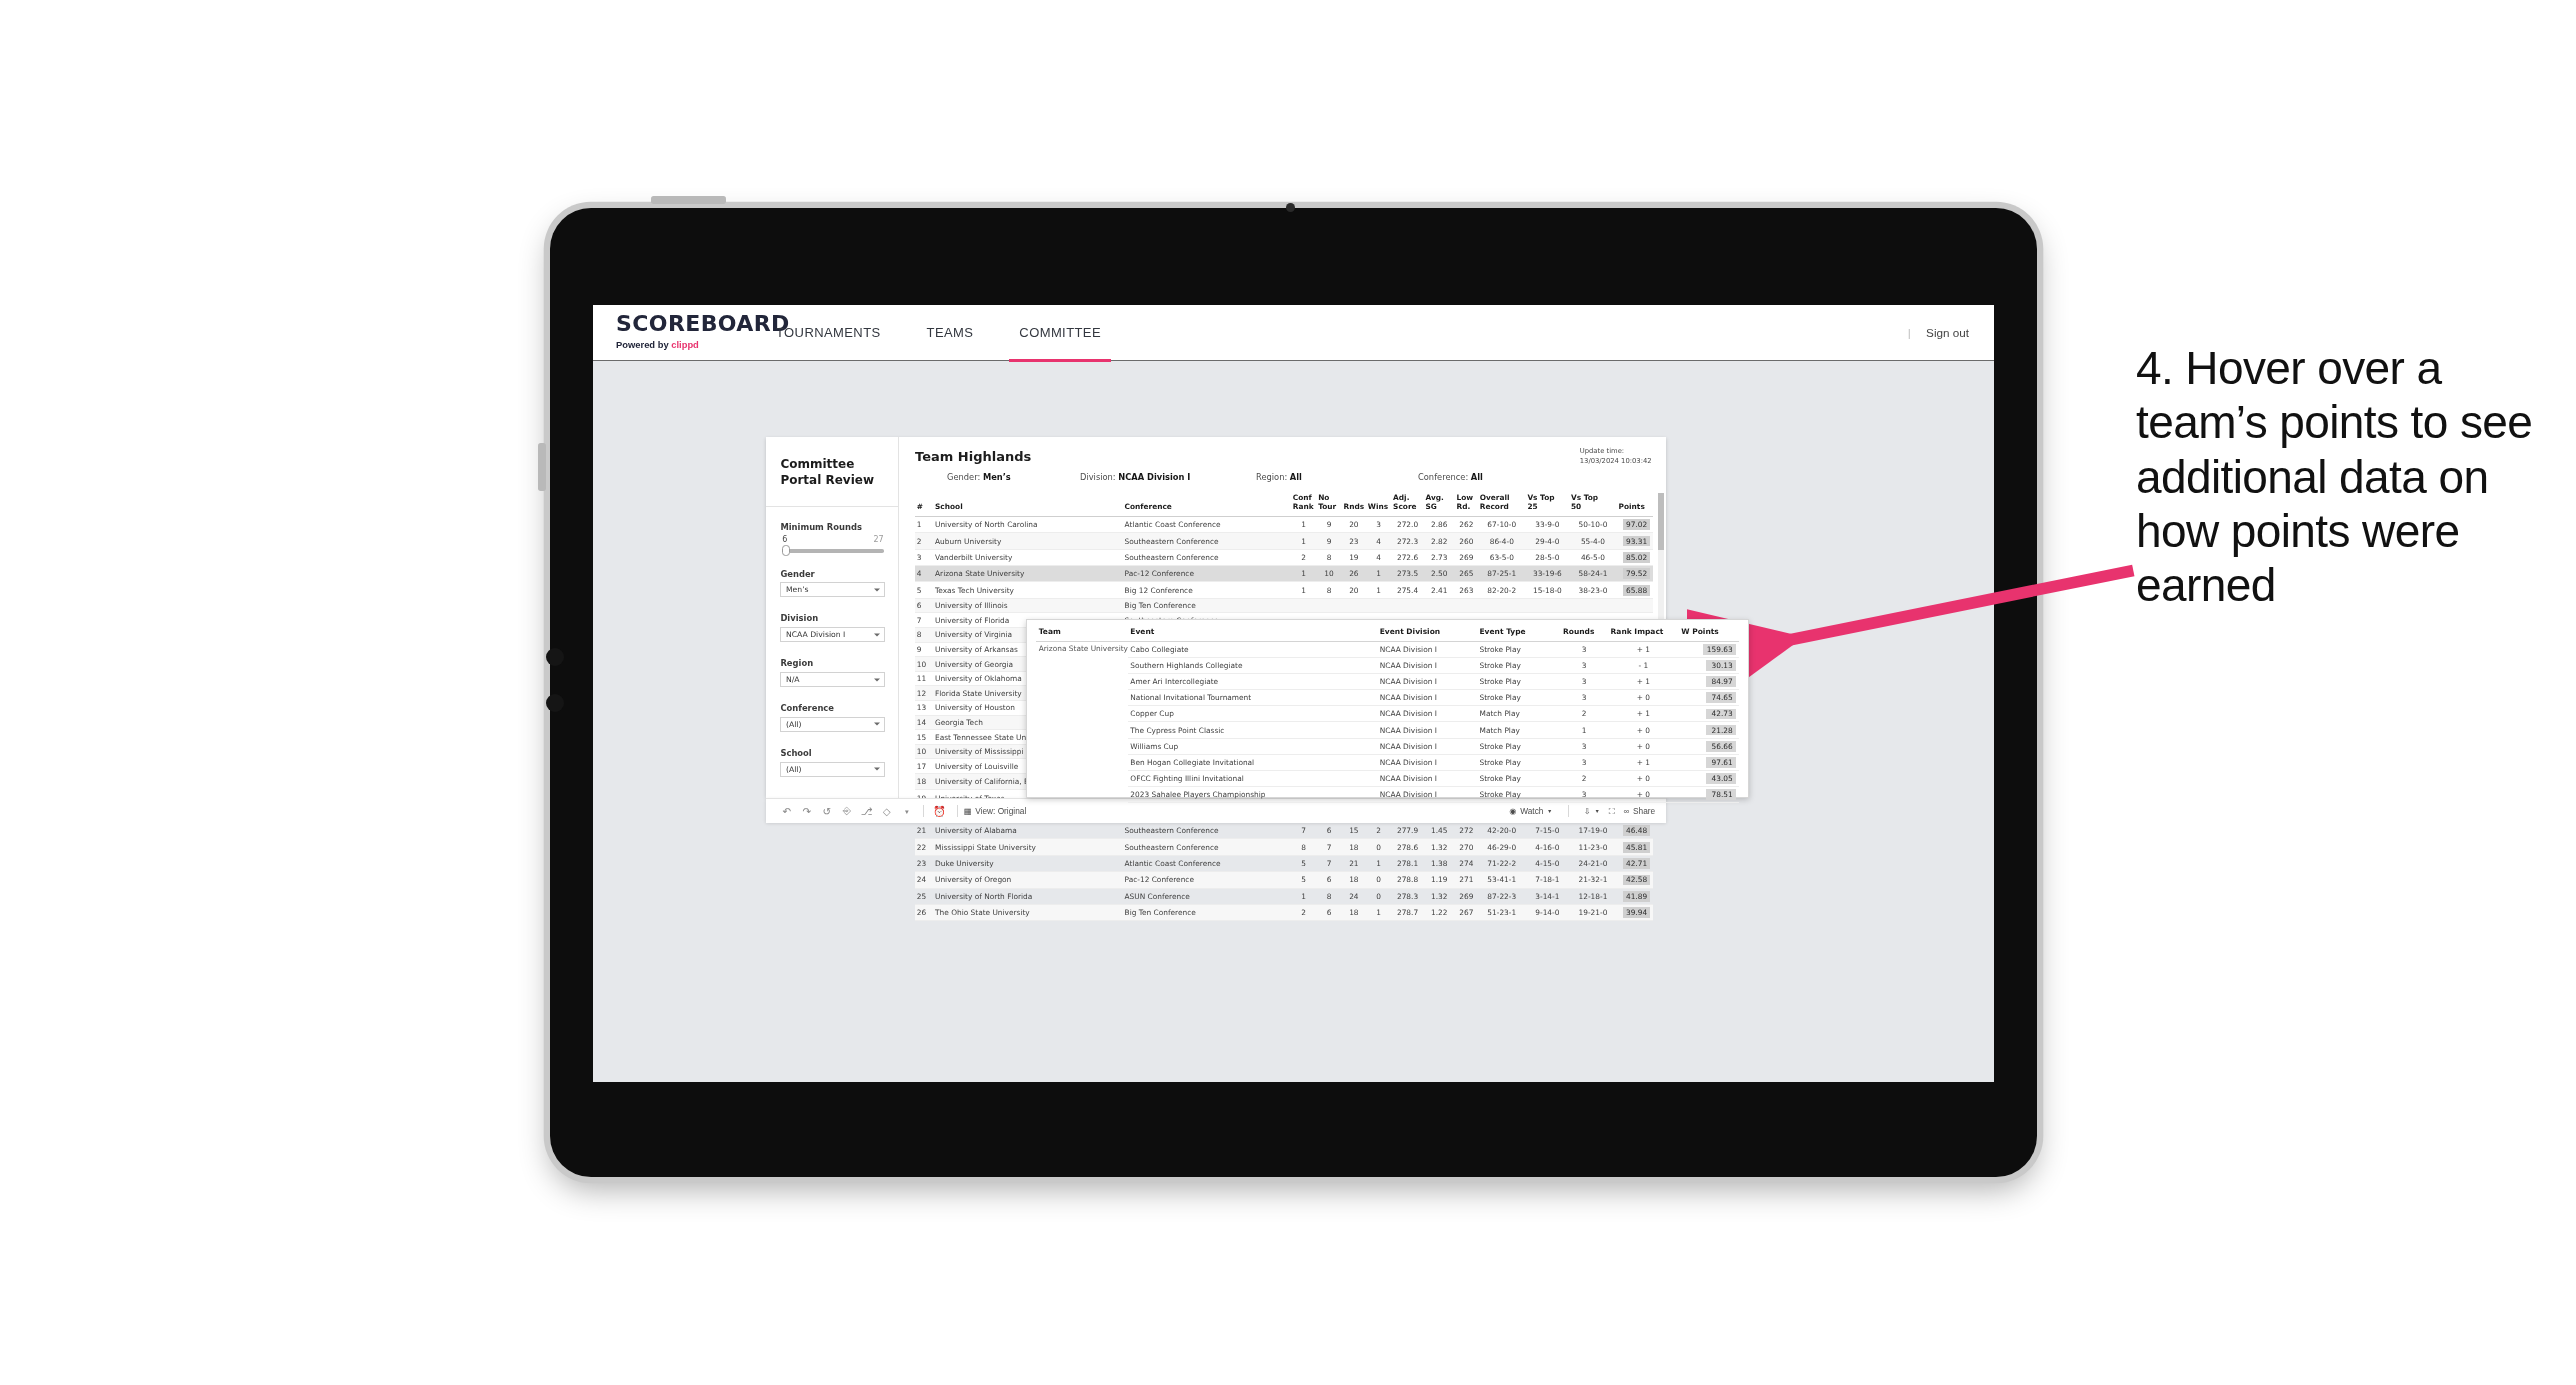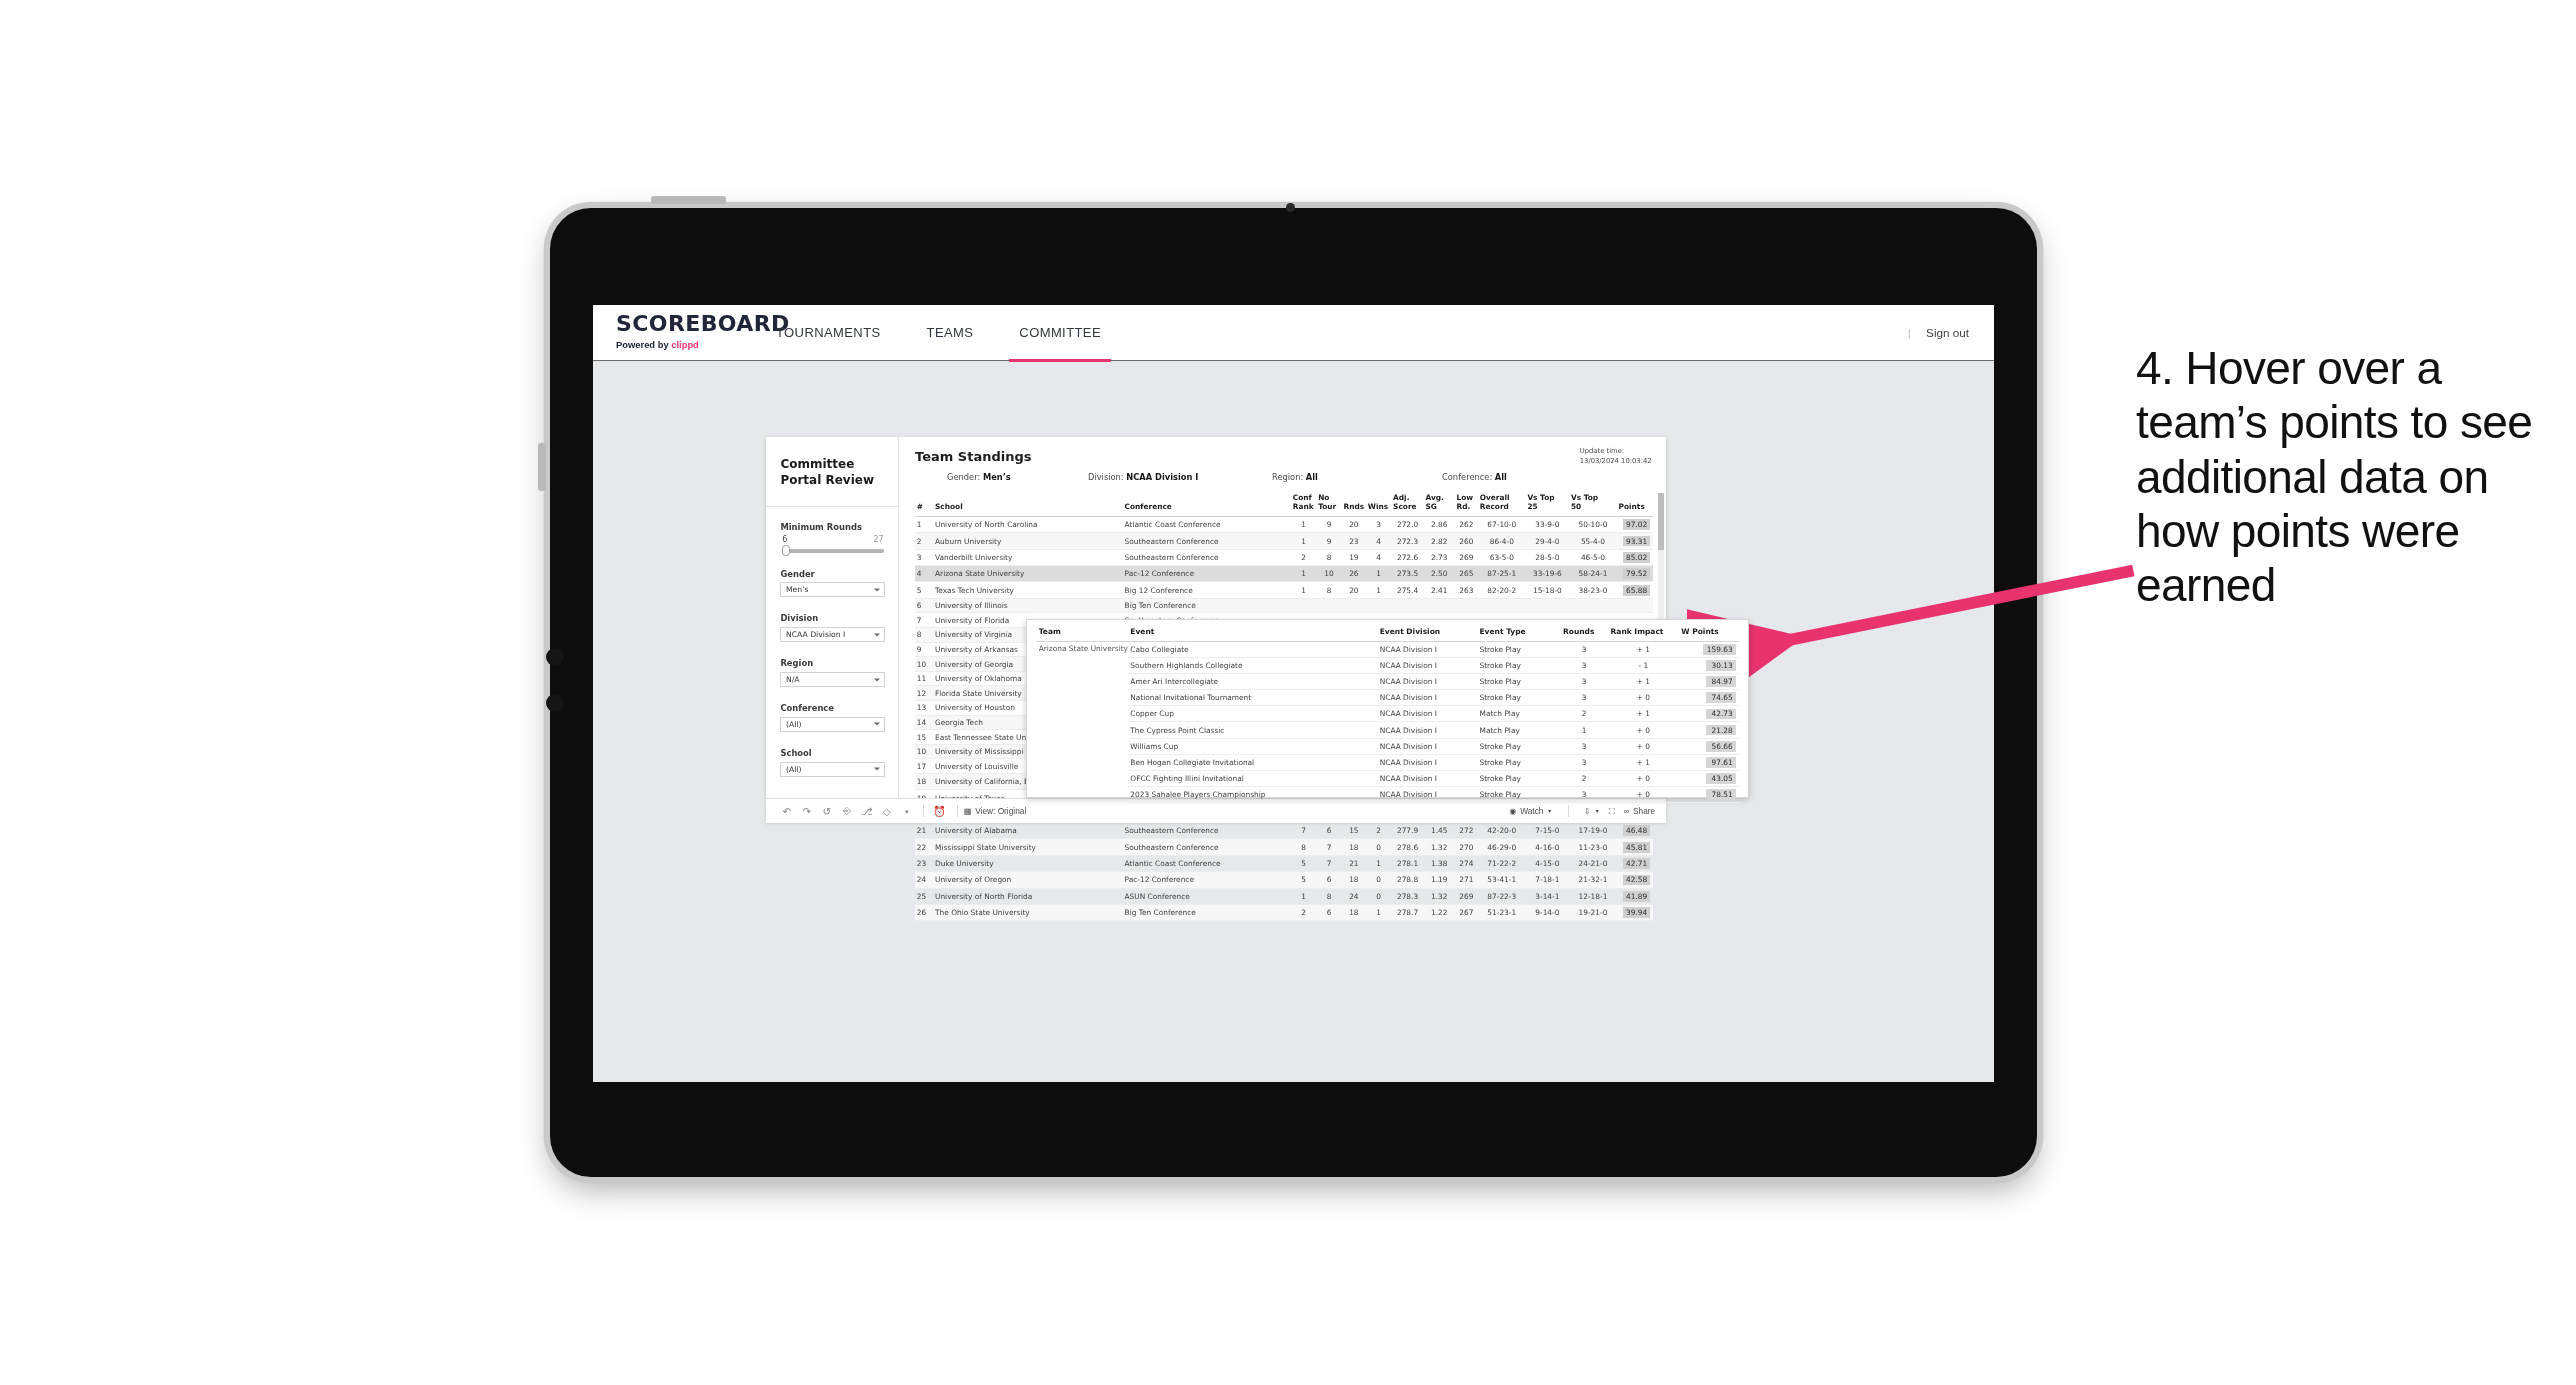--- a/index.html
+++ b/index.html
@@ -119,21 +119,21 @@
   .slider-knob {
     position: absolute; left: 0; top: -3.6px; width: 8px; height: 10.8px;
     background: #fff; border: 0.9px solid #9a9a9a; border-radius: 3.6px;
   }
 
   
   #content { flex: 1; position: relative; padding: 11.7px 12.6px 0 16px; }
   #vtitle { font-size: 13px; font-weight: 700; color: #1d1d1d; }
   #updbox { position: absolute; right: 14.4px; top: 10px; text-align: left; font-size: 6.8px; color: #4a4a4a; line-height: 1.45; }
   #filterline { display: flex; margin-top: 8px; font-size: 8.3px; color: #4c4c4c; }
-  #filterline .fl { margin-right: 8px; padding-left: 32px; }
+  #filterline .fl { margin-right: 0; padding-left: 32px; }
   #filterline .fl b { color: #161616; font-weight: 700; }
   #filterline .fl:nth-child(1){ width: 133px;}
   #filterline .fl:nth-child(2){ width: 176px;}
   #filterline .fl:nth-child(3){ width: 162px;}
 
   
   #stand { width: 100%; border-collapse: collapse; margin-top: 10px; table-layout: fixed; }
   #stand th {
     font-size: 7.4px; font-weight: 700; color: #1b1b1b;
     text-align: left; padding: 1.8px 1.8px 4.5px 1.8px; vertical-align: bottom;
@@ -301,21 +301,21 @@
           <div class="fgroup">
             <div class="flabel">School</div>
             <div class="fselect">
               <span>(All)</span>
               <span class="caret"></span>
             </div>
           </div>
         </div>
 
         <div id="content">
-          <div id="vtitle">Team Standings</div>
+          <div id="vtitle">Team Highlands</div>
           <div id="updbox">
             <div>Update time:</div>
             <div>13/03/2024 10:03:42</div>
           </div>
           <div id="filterline">
             <div class="fl"><span>Gender:</span> <b>Men’s</b></div>
             <div class="fl"><span>Division:</span> <b>NCAA Division I</b></div>
             <div class="fl"><span>Region:</span> <b>All</b></div>
             <div class="fl"><span>Conference:</span> <b>All</b></div>
           </div>

